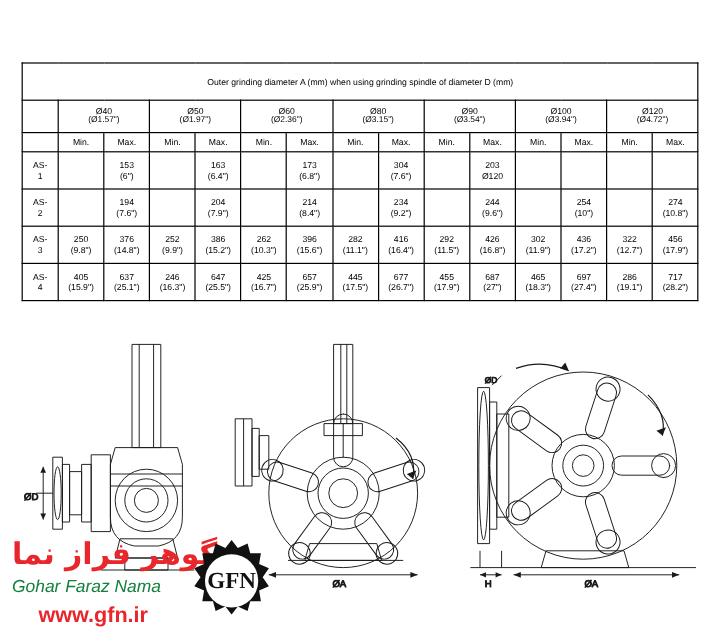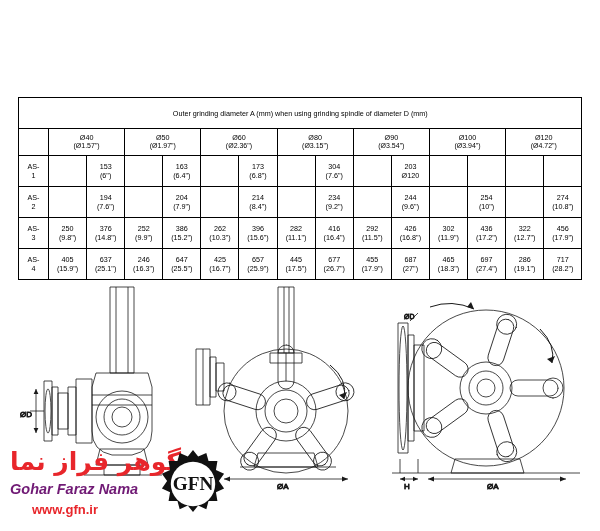--- a/index.html
+++ b/index.html
@@ -15,21 +15,20 @@
     color: #000000;
     overflow: hidden;
   }
 
   
   .table-wrap {
     position: absolute;
     left: 18px;
     top: 52px;
     width: 508px;
-    margin-top: 45px;
   }
   table.spec {
     border-collapse: collapse;
     width: 100%;
     table-layout: fixed;
   }
   table.spec td, table.spec th {
     border: 1px solid #000000;
     text-align: center;
     vertical-align: middle;
@@ -98,30 +97,30 @@
     color: #e8262b;
     font-family: "DejaVu Sans", sans-serif;
     direction: rtl;
     letter-spacing: 0px;
   }
   .logo-en {
     position: absolute;
     left: 4px;
     top: 36px;
     font-size: 14.5px;
-    font-weight: bold;
-    color: #701a75;
+    font-weight: normal;
+    color: #15803d;
     font-style: italic;
     font-family: "Liberation Sans", sans-serif;
   }
   .logo-url {
     position: absolute;
     left: 26px;
     top: 57px;
-    font-size: 13px;
+    font-size: 18px;
     font-weight: bold;
     color: #e8262b;
     font-family: "Liberation Sans", sans-serif;
   }
   .logo-mark {
     position: absolute;
     left: 150px;
     top: 2px;
     width: 74px;
     height: 74px;
@@ -164,20 +163,37 @@
         </td>
         <td class="dia-cell" colspan="2">
           <span>Ø100</span>
           <span class="sub">(Ø3.94")</span>
         </td>
         <td class="dia-cell" colspan="2">
           <span>Ø120</span>
           <span class="sub">(Ø4.72")</span>
         </td>
       </tr>
+      <tr>
+        <td class="minmax"></td>
+        <td class="minmax">Min.</td>
+        <td class="minmax">Max.</td>
+        <td class="minmax">Min.</td>
+        <td class="minmax">Max.</td>
+        <td class="minmax">Min.</td>
+        <td class="minmax">Max.</td>
+        <td class="minmax">Min.</td>
+        <td class="minmax">Max.</td>
+        <td class="minmax">Min.</td>
+        <td class="minmax">Max.</td>
+        <td class="minmax">Min.</td>
+        <td class="minmax">Max.</td>
+        <td class="minmax">Min.</td>
+        <td class="minmax">Max.</td>
+      </tr>
 
       <tr>
         <td class="rowlabel datacell tall">
           <span class="l1">AS-</span>
           <span class="l2">1</span>
         </td>
         <td class="datacell tall">
             <span class="v"></span>
             <span class="p"></span>
           </td>

